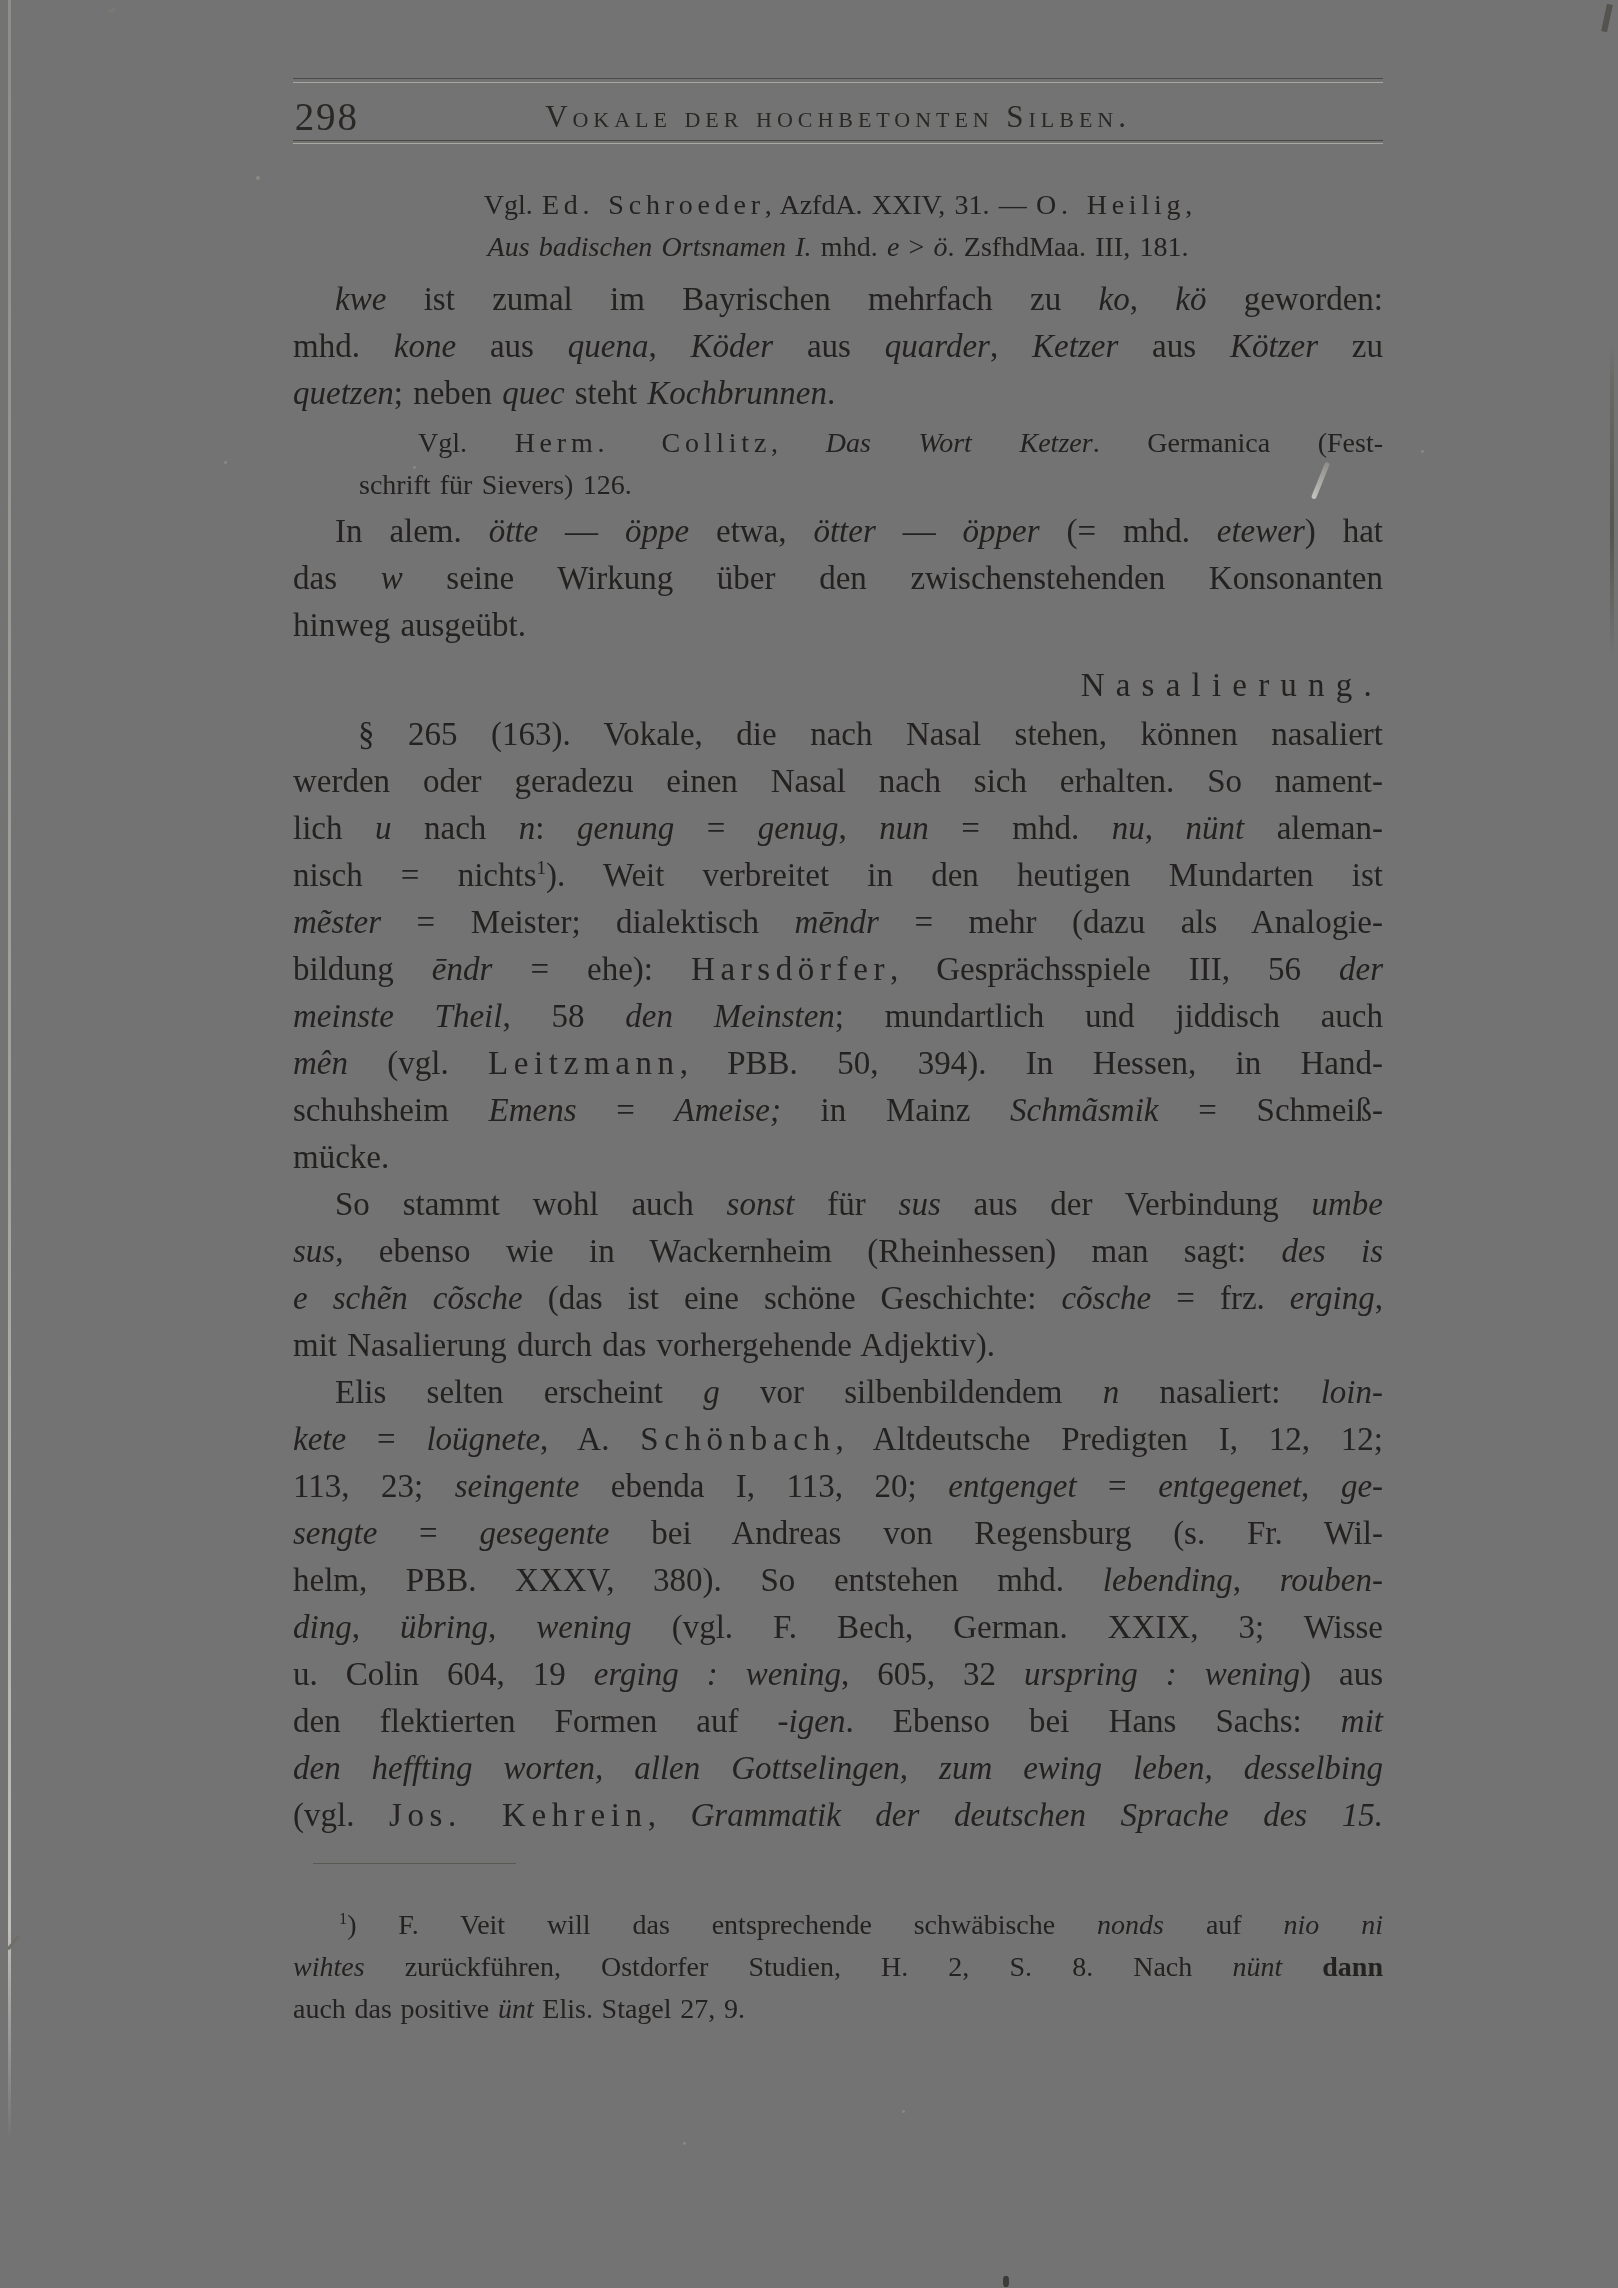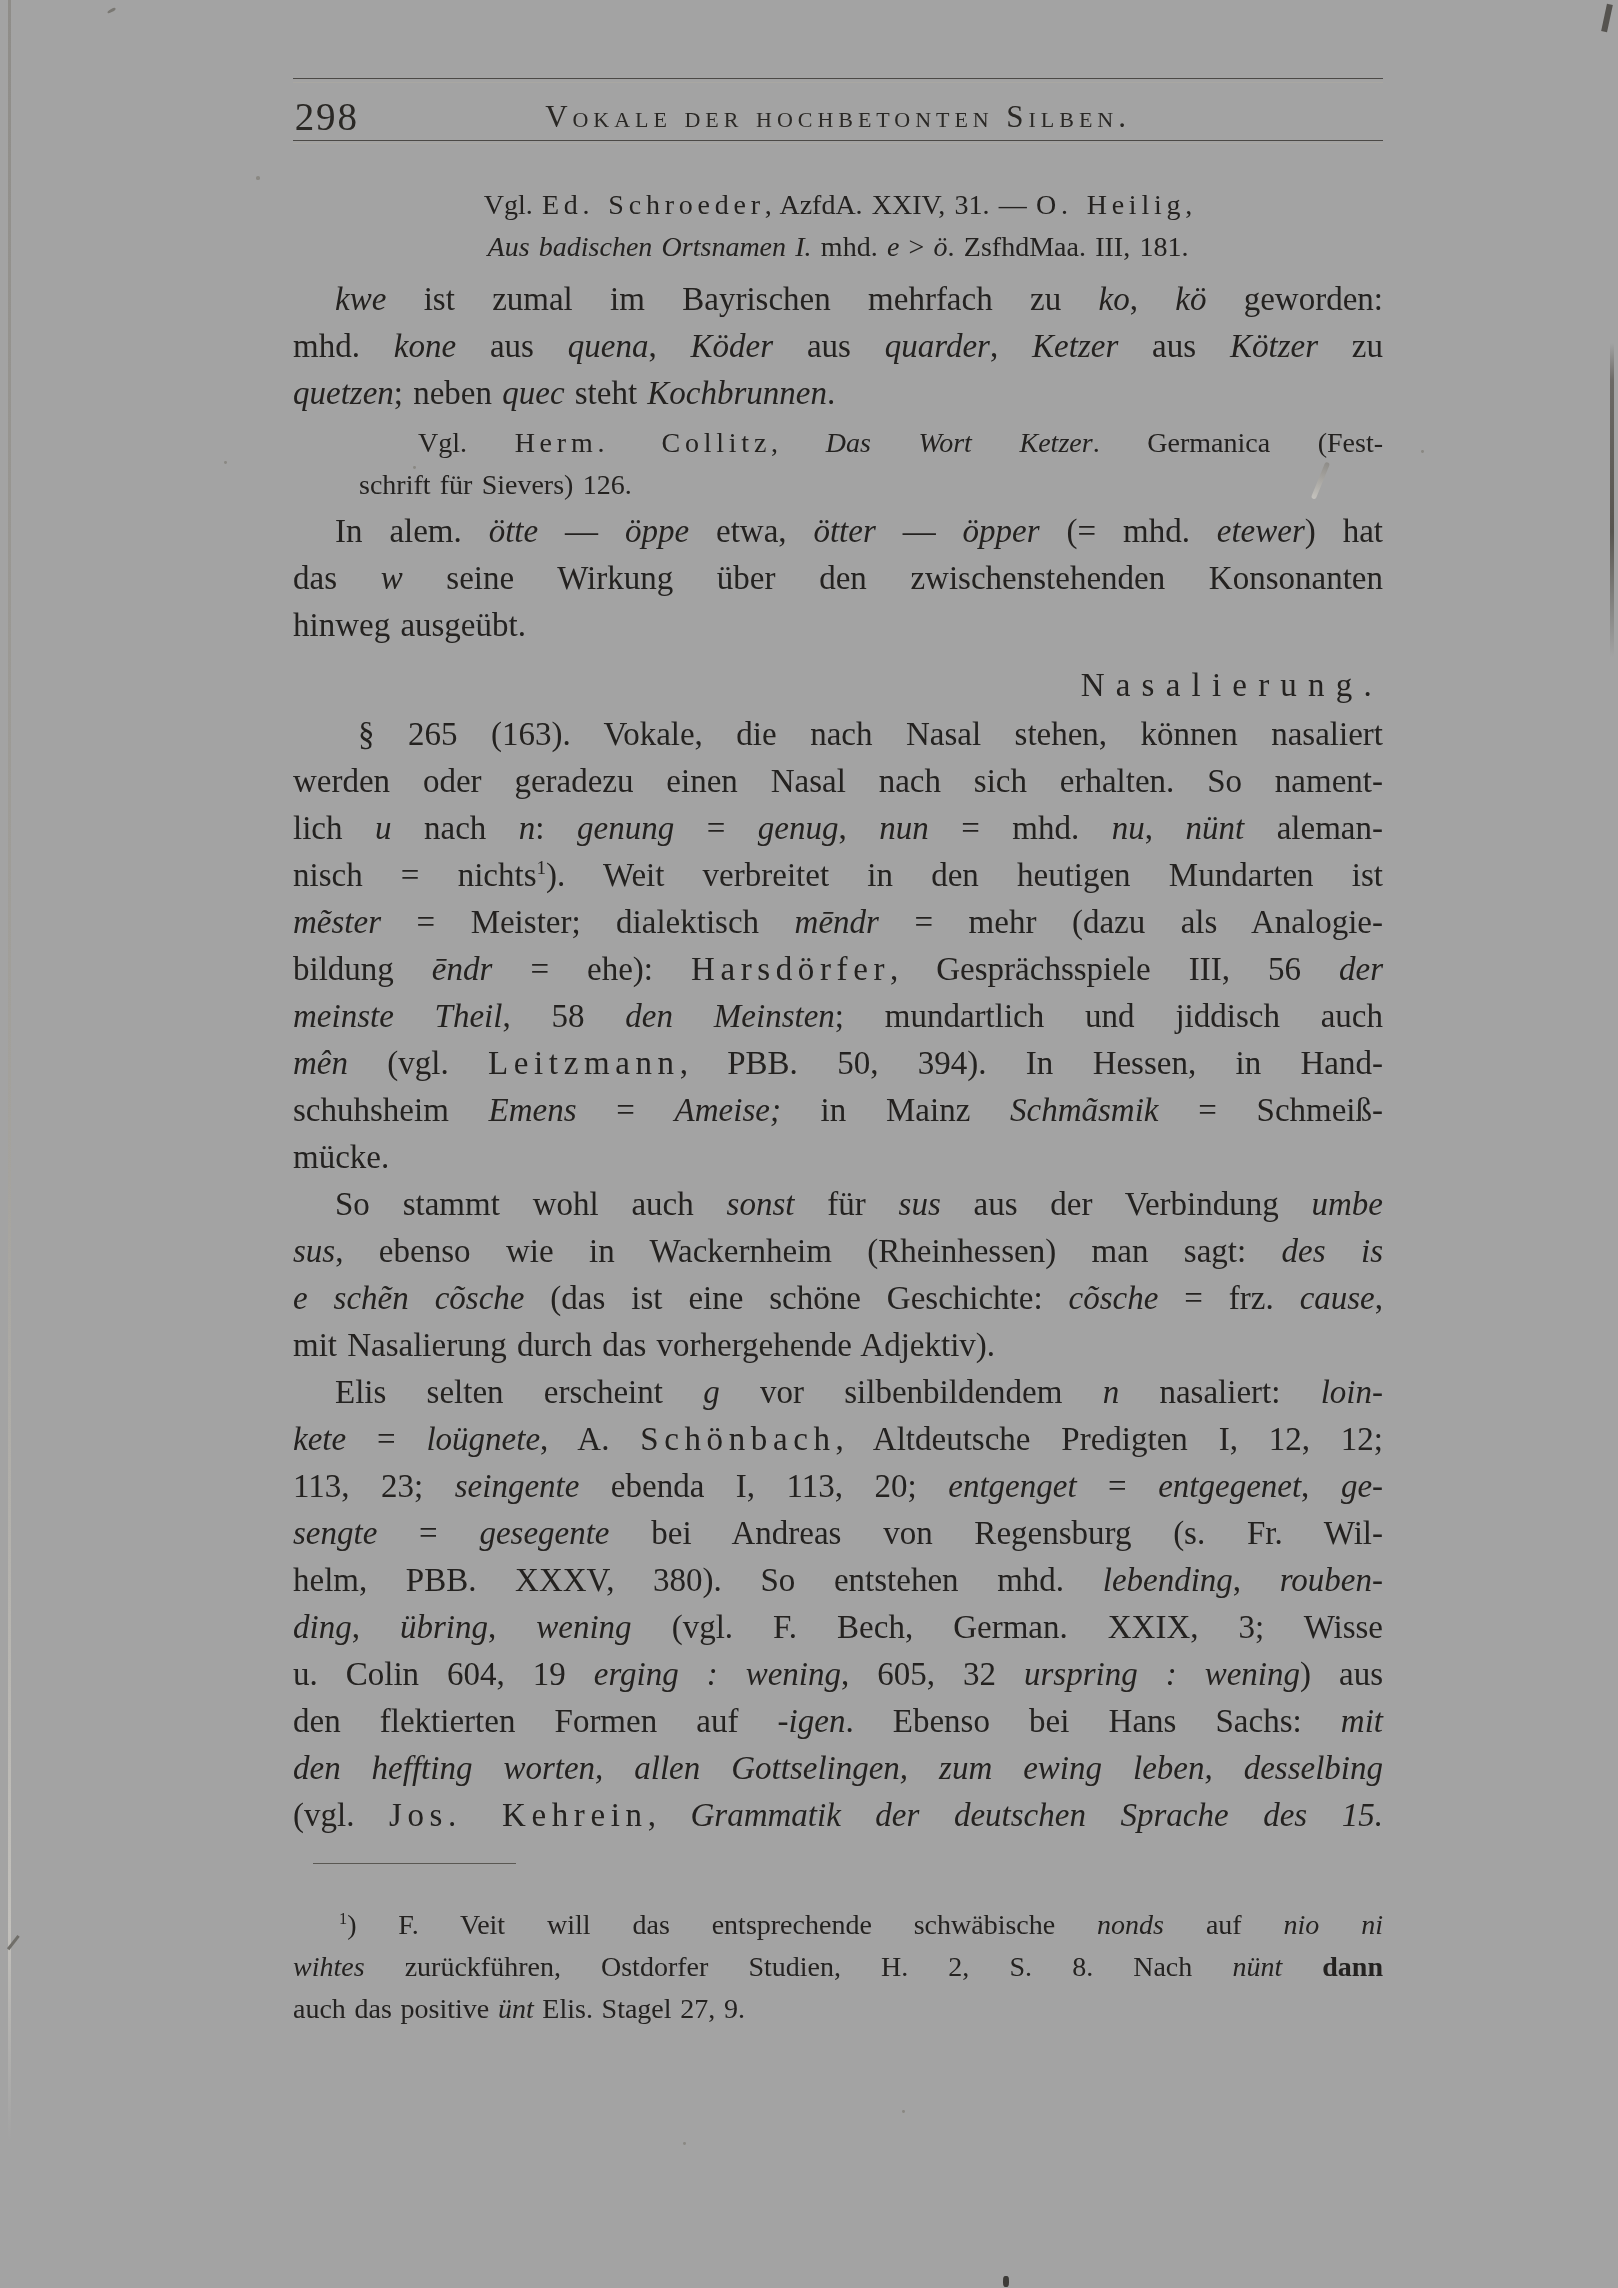--- a/index.html
+++ b/index.html
@@ -1,19 +1,19 @@
 <!DOCTYPE html>
 <html style="font-size:14.8px"><head>
 <meta charset="utf-8">
 <style>
   html,body{margin:0;padding:0;background:#d8d8d4;}
   .sheet{
     position:relative;
     width:1619px;height:2289px;
-    background:#a3a3a3;
+    background:#737373;
     overflow:hidden;
     color:#242220;
     font-family:"Liberation Serif","DejaVu Serif",serif;
   }
   .content{
     position:absolute;left:293px;top:78px;width:1090px;
   }
   
   .rule{
     height:4.6px;
@@ -135,21 +135,21 @@
         <div class="tline"><span>bildung </span><span class="i">ēndr</span><span> = ehe): </span><span class="sp">Harsdörfer</span><span>, Gesprächsspiele III, 56 </span><span class="i">der</span></div>
         <div class="tline"><span class="i">meinste Theil</span><span>, 58 </span><span class="i">den Meinsten</span><span>; mundartlich und jiddisch auch</span></div>
         <div class="tline"><span class="i">mên</span><span> (vgl. </span><span class="sp">Leitzmann</span><span>, PBB. 50, 394).  In Hessen, in Hand-</span></div>
         <div class="tline"><span>schuhsheim </span><span class="i">Emens</span><span> = </span><span class="i">Ameise;</span><span> in Mainz </span><span class="i">Schmãsmik</span><span> = Schmeiß-</span></div>
         <div class="tline end"><span>mücke.</span></div>
       </div>
 
     <div class="para">
         <div class="tline ind"><span>So stammt wohl auch </span><span class="i">sonst</span><span> für </span><span class="i">sus</span><span> aus der Verbindung </span><span class="i">umbe</span></div>
         <div class="tline"><span class="i">sus</span><span>, ebenso wie in Wackernheim (Rheinhessen) man sagt: </span><span class="i">des is</span></div>
-        <div class="tline"><span class="i">e schẽn cõsche</span><span> (das ist eine schöne Geschichte: </span><span class="i">cõsche</span><span> = frz. </span><span class="i">cause</span><span>,</span></div>
+        <div class="tline"><span class="i">e schẽn cõsche</span><span> (das ist eine schöne Geschichte: </span><span class="i">cõsche</span><span> = frz. </span><span class="i">erging</span><span>,</span></div>
         <div class="tline end"><span>mit Nasalierung durch das vorhergehende Adjektiv).</span></div>
       </div>
 
     <div class="para">
         <div class="tline ind"><span>Elis selten erscheint </span><span class="i">g</span><span> vor silbenbildendem </span><span class="i">n</span><span> nasaliert: </span><span class="i">loin-</span></div>
         <div class="tline"><span class="i">kete</span><span> = </span><span class="i">loügnete</span><span>, A. </span><span class="sp">Schönbach</span><span>, Altdeutsche Predigten I, 12, 12;</span></div>
         <div class="tline"><span>113, 23; </span><span class="i">seingente</span><span> ebenda I, 113, 20; </span><span class="i">entgenget</span><span> = </span><span class="i">entgegenet</span><span>, </span><span class="i">ge-</span></div>
         <div class="tline"><span class="i">sengte</span><span> = </span><span class="i">gesegente</span><span> bei Andreas von Regensburg (s. Fr. Wil-</span></div>
         <div class="tline"><span>helm, PBB. XXXV, 380).  So entstehen mhd. </span><span class="i">lebending</span><span>, </span><span class="i">rouben-</span></div>
         <div class="tline"><span class="i">ding</span><span>, </span><span class="i">übring</span><span>, </span><span class="i">wening</span><span> (vgl. F. Bech, German. XXIX, 3; Wisse</span></div>

